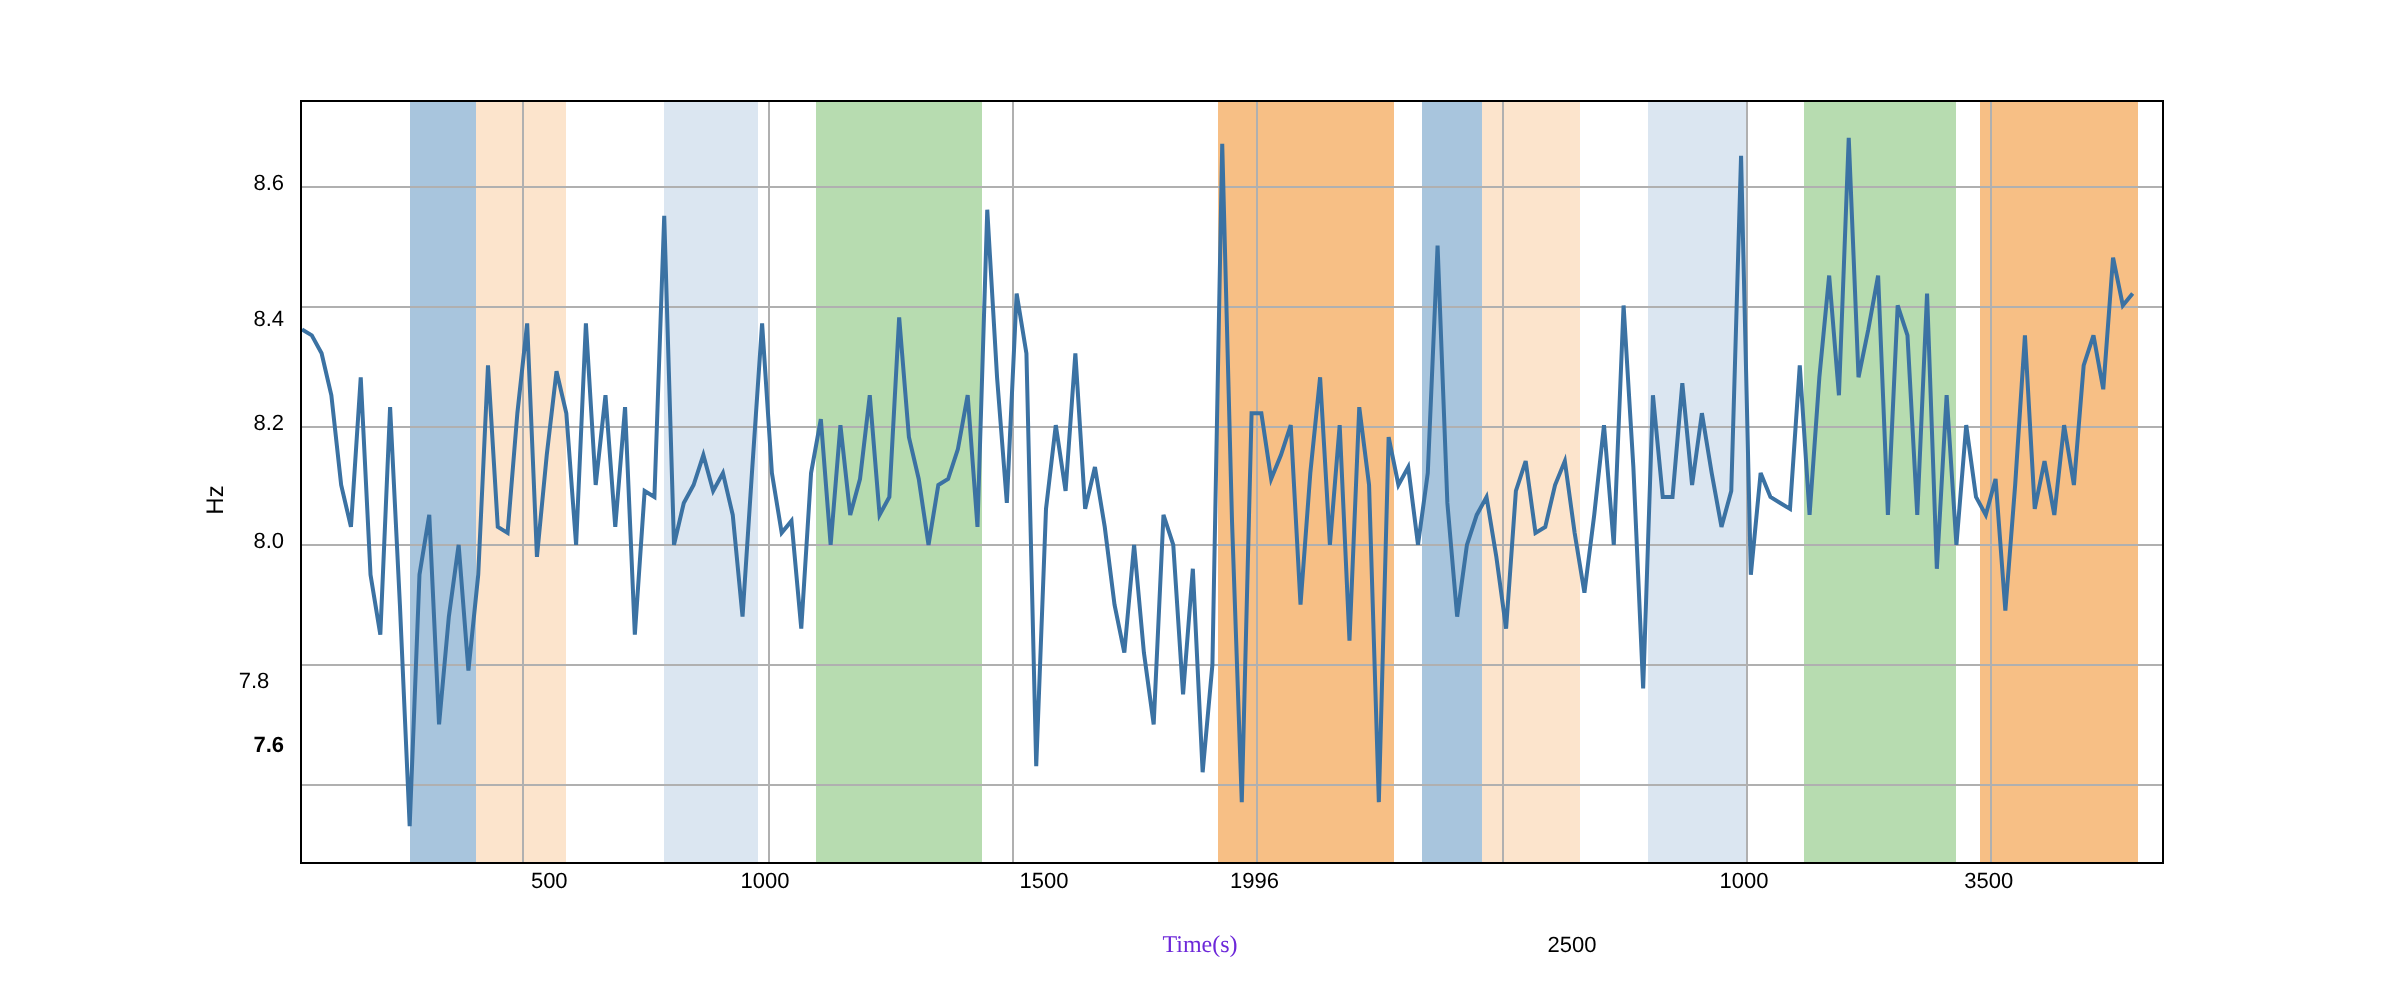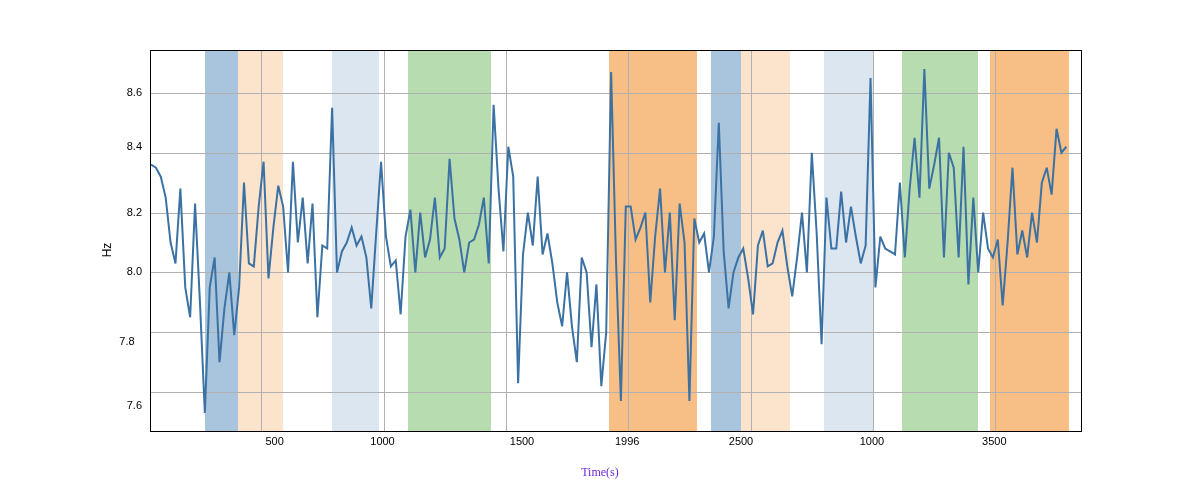--- a/index.html
+++ b/index.html
@@ -138,32 +138,32 @@
         <div class="gridline v" style="left: 599.605px;"></div>
         <div class="gridline v" style="left: 721.974px;"></div>
         <div class="gridline v" style="left: 844.342px;"></div>
       </div>
     <svg class="series" viewBox="0 0 930 380" preserveAspectRatio="none">
       <path id="seriesPath" d="M0.00,113.70L4.89,116.69L9.79,125.67L14.68,146.61L19.58,191.50L24.47,212.44L29.37,137.64L34.26,236.38L39.16,266.30L44.05,152.60L48.95,251.34L53.84,362.05L58.74,236.38L63.63,206.46L68.53,311.18L73.42,257.32L78.32,221.42L83.21,284.25L88.11,236.38L93.00,131.65L97.89,212.44L102.79,215.43L107.68,155.59L112.58,110.71L117.47,227.40L122.37,176.54L127.26,134.65L132.16,155.59L137.05,221.42L141.95,110.71L146.84,191.50L151.74,146.61L156.63,212.44L161.53,152.60L166.42,266.30L171.32,194.49L176.21,197.48L181.11,56.85L186.00,221.42L190.89,200.47L195.79,191.50L200.68,176.54L205.58,194.49L210.47,185.51L215.37,206.46L220.26,257.32L225.16,182.52L230.05,110.71L234.95,185.51L239.84,215.43L244.74,209.45L249.63,263.31L254.53,185.51L259.42,158.58L264.32,221.42L269.21,161.57L274.11,206.46L279.00,188.50L283.89,146.61L288.79,206.46L293.68,197.48L298.58,107.72L303.47,167.56L308.37,188.50L313.26,221.42L318.16,191.50L323.05,188.50L327.95,173.54L332.84,146.61L337.74,212.44L342.63,53.86L347.53,137.64L352.42,200.47L357.32,95.75L362.21,125.67L367.11,332.13L372.00,203.46L376.89,161.57L381.79,194.49L386.68,125.67L391.58,203.46L396.47,182.52L401.37,212.44L406.26,251.34L411.16,275.28L416.05,221.42L420.95,275.28L425.84,311.18L430.74,206.46L435.63,221.42L440.53,296.22L445.42,233.39L450.32,335.12L455.21,281.26L460.11,20.94L465.00,209.45L469.89,350.08L474.79,155.59L479.68,155.59L484.58,188.50L489.47,176.54L494.37,161.57L499.26,251.34L504.16,185.51L509.05,137.64L513.95,221.42L518.84,161.57L523.74,269.29L528.63,152.60L533.53,191.50L538.42,350.08L543.32,167.56L548.21,191.50L553.11,182.52L558.00,221.42L562.89,185.51L567.79,71.81L572.68,200.47L577.58,257.32L582.47,221.42L587.37,206.46L592.26,197.48L597.16,227.40L602.05,263.31L606.95,194.49L611.84,179.53L616.74,215.43L621.63,212.44L626.53,191.50L631.42,179.53L636.32,215.43L641.21,245.35L646.11,206.46L651.00,161.57L655.89,221.42L660.79,101.73L665.68,182.52L670.58,293.23L675.47,146.61L680.37,197.48L685.26,197.48L690.16,140.63L695.05,191.50L699.95,155.59L704.84,185.51L709.74,212.44L714.63,194.49L719.53,26.93L724.42,236.38L729.32,185.51L734.21,197.48L739.11,200.47L744.00,203.46L748.89,131.65L753.79,206.46L758.68,137.64L763.58,86.77L768.47,146.61L773.37,17.95L778.26,137.64L783.16,113.70L788.05,86.77L792.95,206.46L797.84,101.73L802.74,116.69L807.63,206.46L812.53,95.75L817.42,233.39L822.32,146.61L827.21,221.42L832.11,161.57L837.00,197.48L841.89,206.46L846.79,188.50L851.68,254.33L856.58,191.50L861.47,116.69L866.37,203.46L871.26,179.53L876.16,206.46L881.05,161.57L885.95,191.50L890.84,131.65L895.74,116.69L900.63,143.62L905.53,77.80L910.42,101.73L915.32,95.75"></path>
     </svg>
   </div>
 
   <div id="yticks">
-      <div class="yticklabel" style="top: 405px;">7.6</div>
+      <div class="yticklabel" style="top: 373px; font-weight: bold;">7.6</div>
       <div class="yticklabel" style="top: 341px; text-align: center;">7.8</div>
       <div class="yticklabel" style="top: 271.417px;">8.0</div>
       <div class="yticklabel" style="top: 211.575px;">8.2</div>
-      <div class="yticklabel" style="top: 146px;">8.4</div>
+      <div class="yticklabel" style="top: 160px;">8.4</div>
       <div class="yticklabel" style="top: 91.8898px;">8.6</div>
     </div>
   <div id="xticks">
       <div class="xticklabel" style="left: 260.132px; padding-left: 29px;">500</div>
       <div class="xticklabel" style="left: 382.5px;">1000</div>
       <div class="xticklabel" style="left: 522px;">1500</div>
       <div class="xticklabel" style="left: 627.237px;">1996</div>
-      <div class="xticklabel" style="left: 741px;">2500</div>
+      <div class="xticklabel" style="left: 786px; margin-top: 32px;">2500</div>
       <div class="xticklabel" style="left: 871.974px;">1000</div>
       <div class="xticklabel" style="left: 994.342px;">3500</div>
     </div>
 
   <div class="xlabel">Time(s)</div>
 
 </div>
 
 </body></html>

